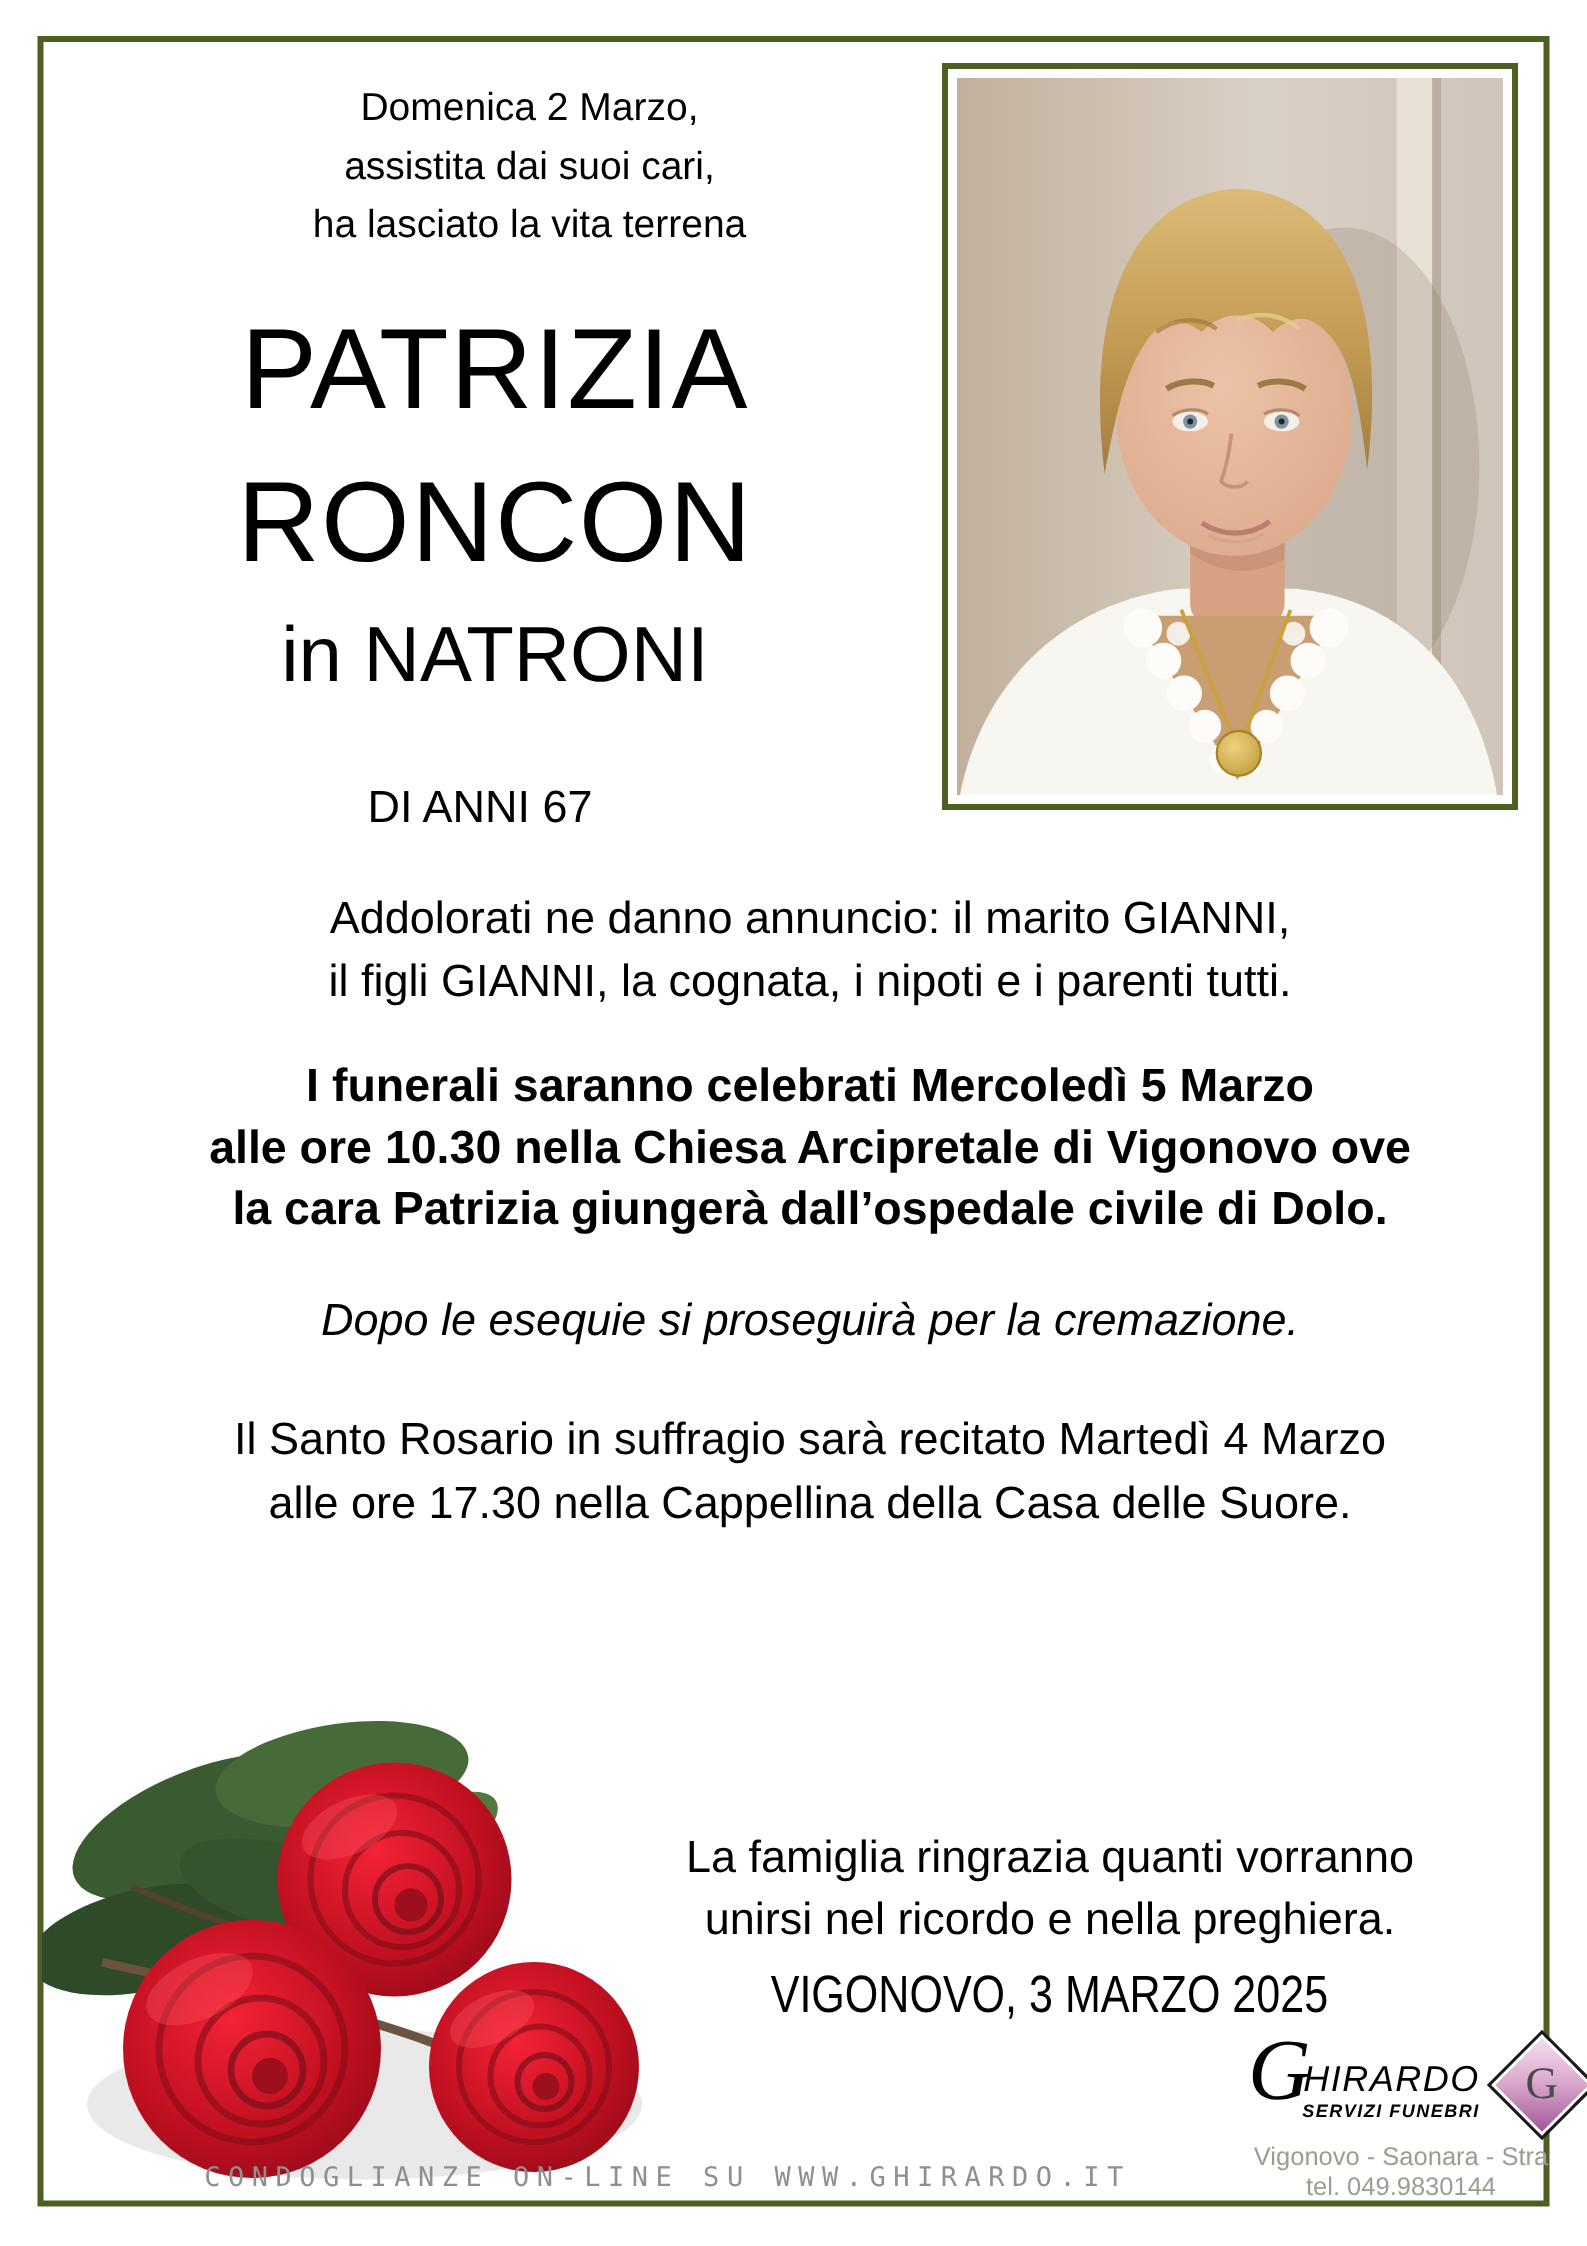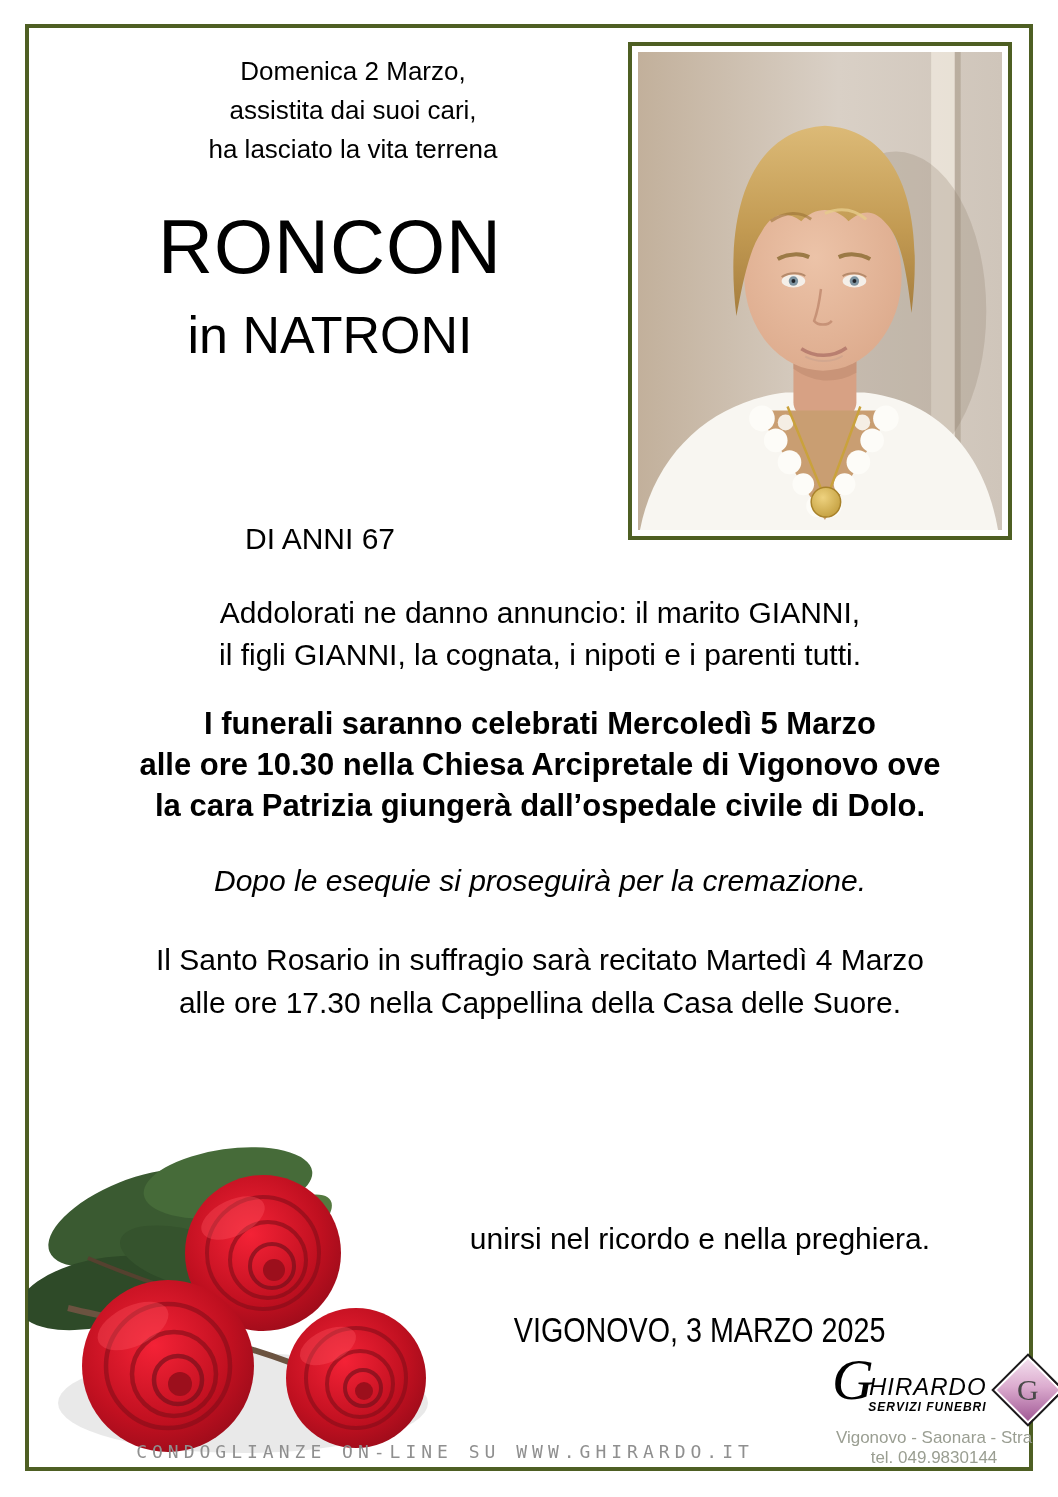--- a/index.html
+++ b/index.html
@@ -58,20 +58,21 @@
 
   <div class="page-border"></div>
 
   <div class="txt intro">
     <div>Domenica 2 Marzo,</div>
     <div>assistita dai suoi cari,</div>
     <div>ha lasciato la vita terrena</div>
   </div>
 
   <div class="txt name-block">
+    <div class="name-first">PATRIZIA</div>
     <div class="name-last">RONCON</div>
     <div class="name-married">in NATRONI</div>
   </div>
 
   <div class="txt age">DI ANNI 67</div>
 
   <div class="photo-frame">
     <svg viewBox="0 0 370 480" preserveAspectRatio="none">
       <defs>
         <linearGradient id="bg" x1="0" y1="0" x2="1" y2="0">
@@ -154,20 +155,21 @@
 
   <div class="txt cremation">Dopo le esequie si proseguirà per la cremazione.</div>
 
   <div class="txt rosary">
     <div>Il Santo Rosario in suffragio sarà recitato Martedì 4 Marzo</div>
     <div>alle ore 17.30 nella Cappellina della Casa delle Suore.</div>
   </div>
 
 
   <div class="txt thanks">
+    <div>La famiglia ringrazia quanti vorranno</div>
     <div>unirsi nel ricordo e nella preghiera.</div>
   </div>
 
   <div class="txt dateline">
     <span>VIGONOVO, 3 MARZO 2025</span>
   </div>
 
   <svg class="roses" viewBox="0 0 412 388">
     <defs>
       <radialGradient id="rose" cx="0.42" cy="0.38" r="0.75">

